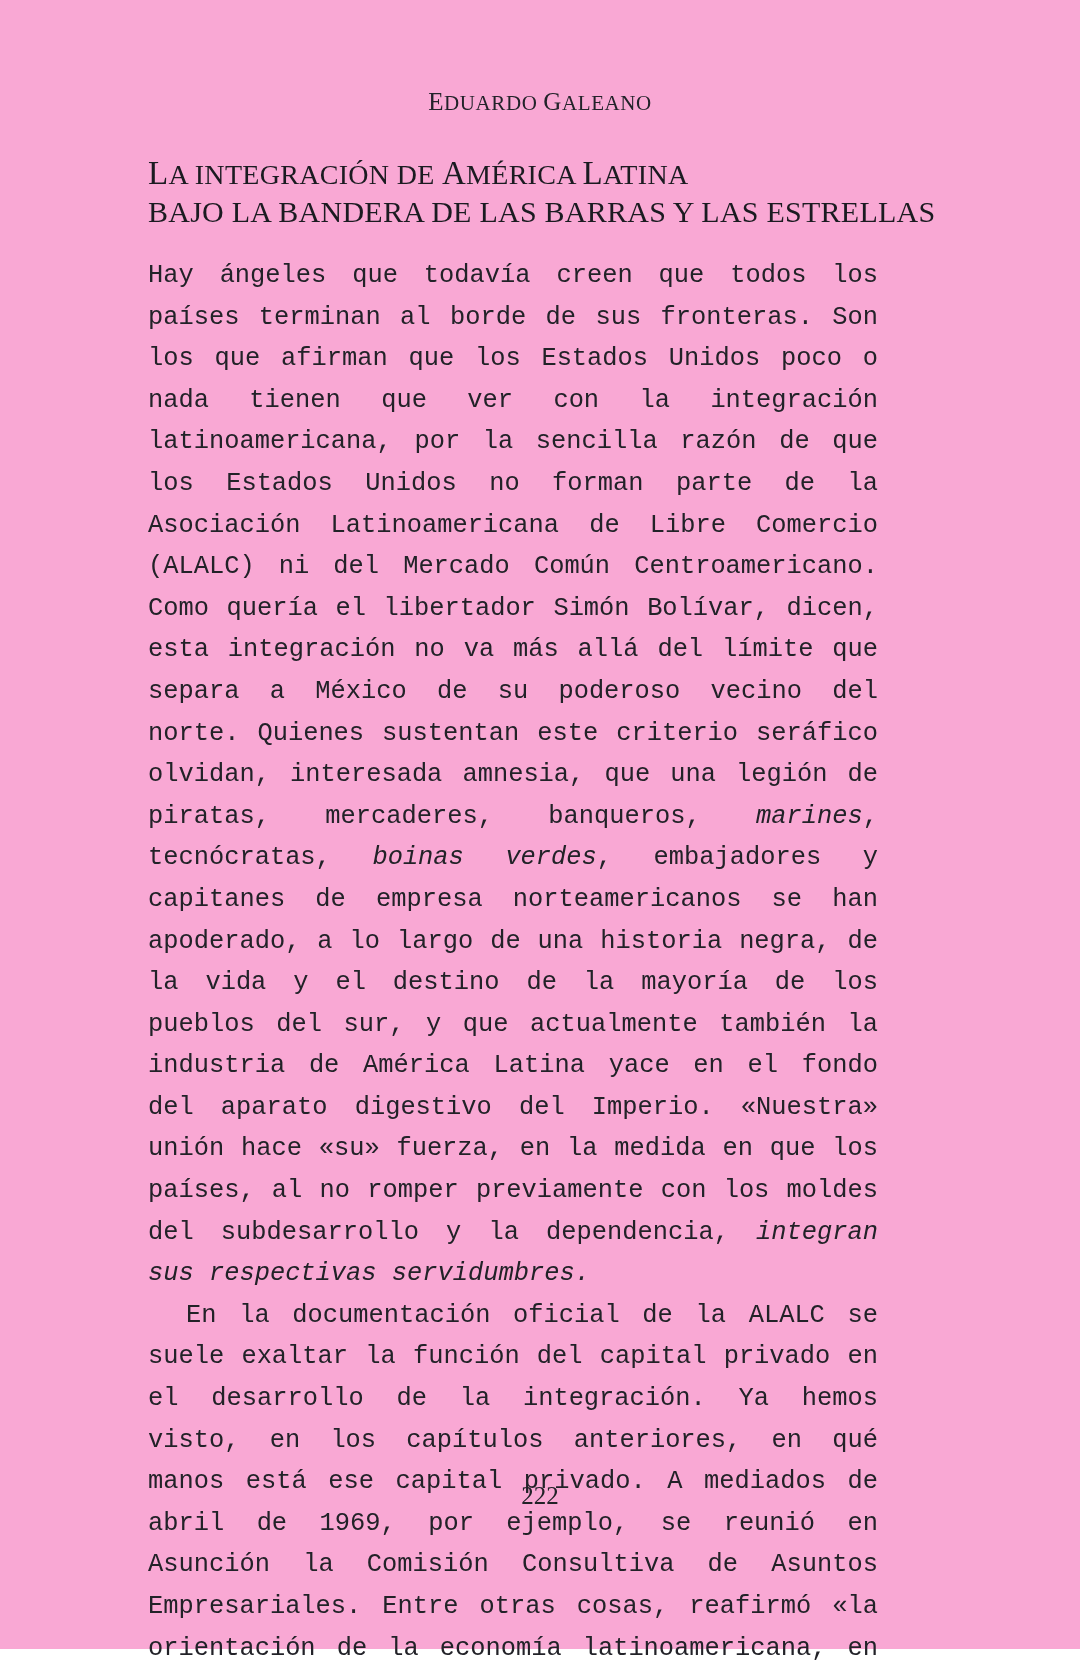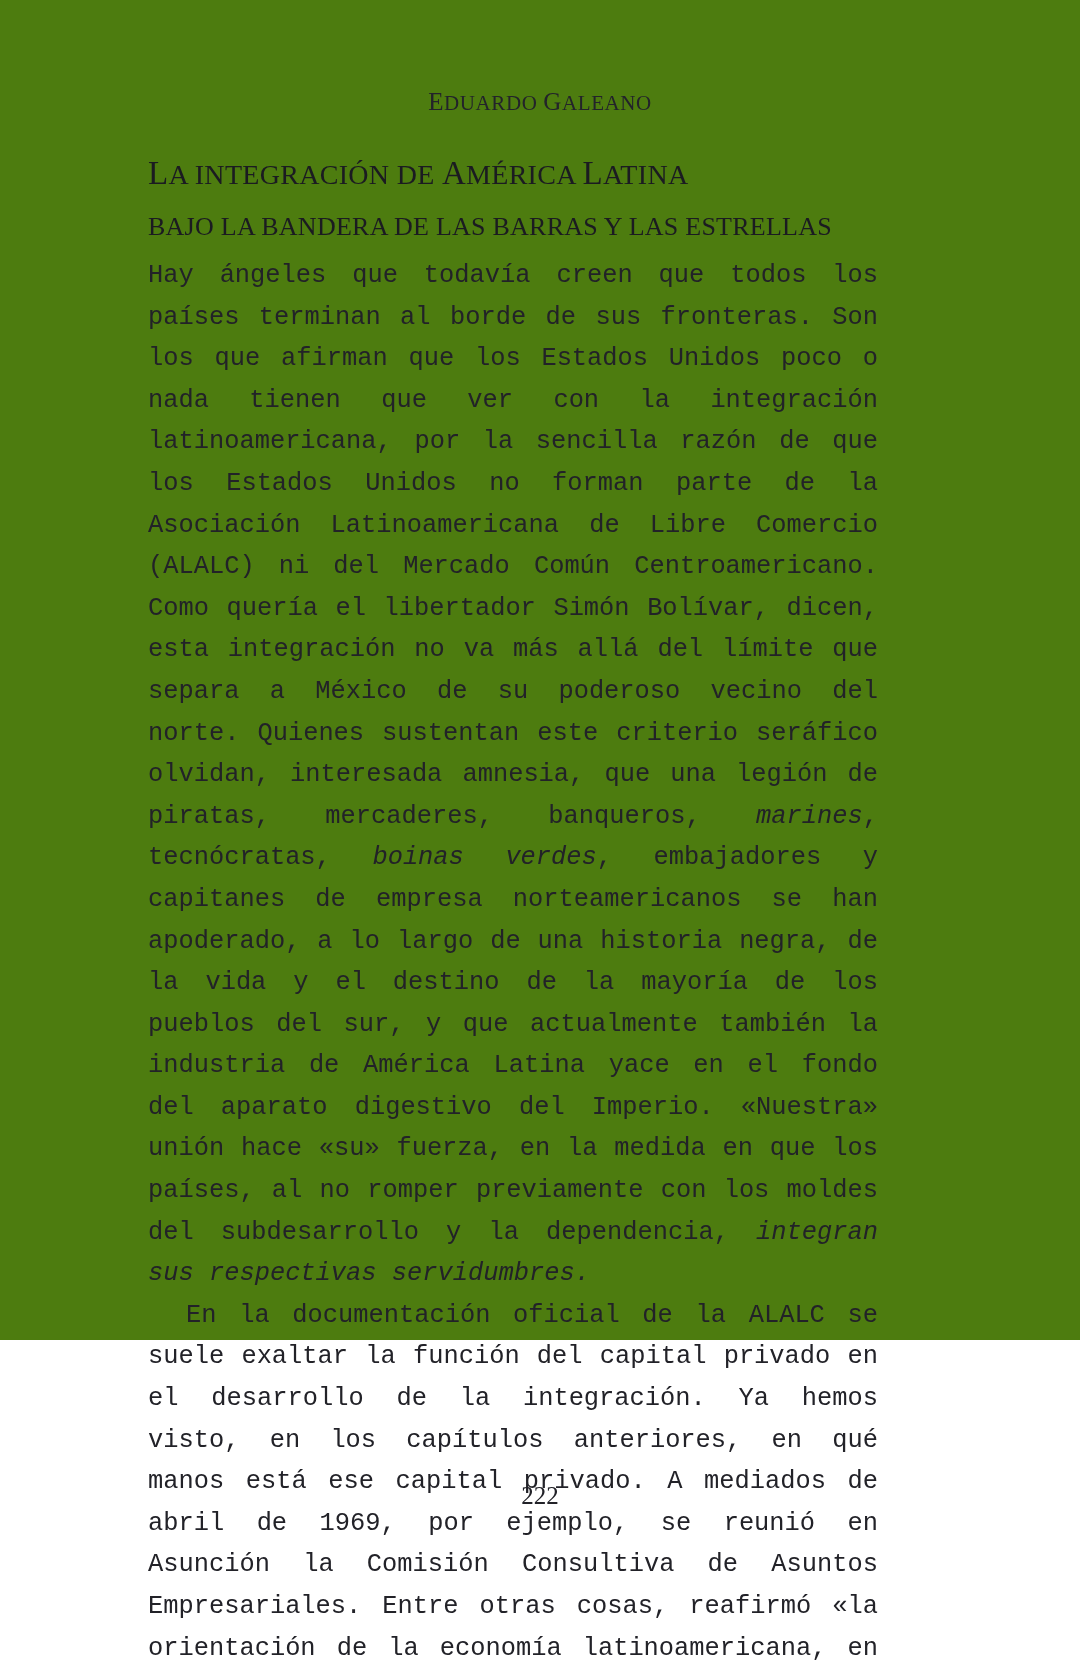--- a/index.html
+++ b/index.html
@@ -12,22 +12,22 @@
     height: 1677px;
     background: #ffffff;
     font-family: "Liberation Serif", "DejaVu Serif", serif;
     color: #1a1a1c;
     overflow: hidden;
   }
 
   .page {
     position: relative;
     width: 1080px;
-    height: 1340px;
-    background: #4d7c0f;
+    height: 1649px;
+    background: #f9a8d4;
   }
 
   
   .running-head {
     position: absolute;
     top: 88px;
     left: 0;
     width: 1080px;
     text-align: center;
     font-size: 21px;
@@ -49,22 +49,22 @@
     font-size: 28px;
     line-height: 1.18;
     letter-spacing: 0.3px;
     color: #1b1b21;
     white-space: nowrap;
   }
   .chapter-title .cap {
     font-size: 33px;
   }
   .chapter-subtitle {
-    margin-top: 19px;
-    font-size: 26px;
+    margin-top: 2px;
+    font-size: 30px;
     letter-spacing: 0.25px;
     color: #1b1b21;
     white-space: nowrap;
   }
 
   
   .body-text {
     position: absolute;
     top: 255px;
     left: 148px;

